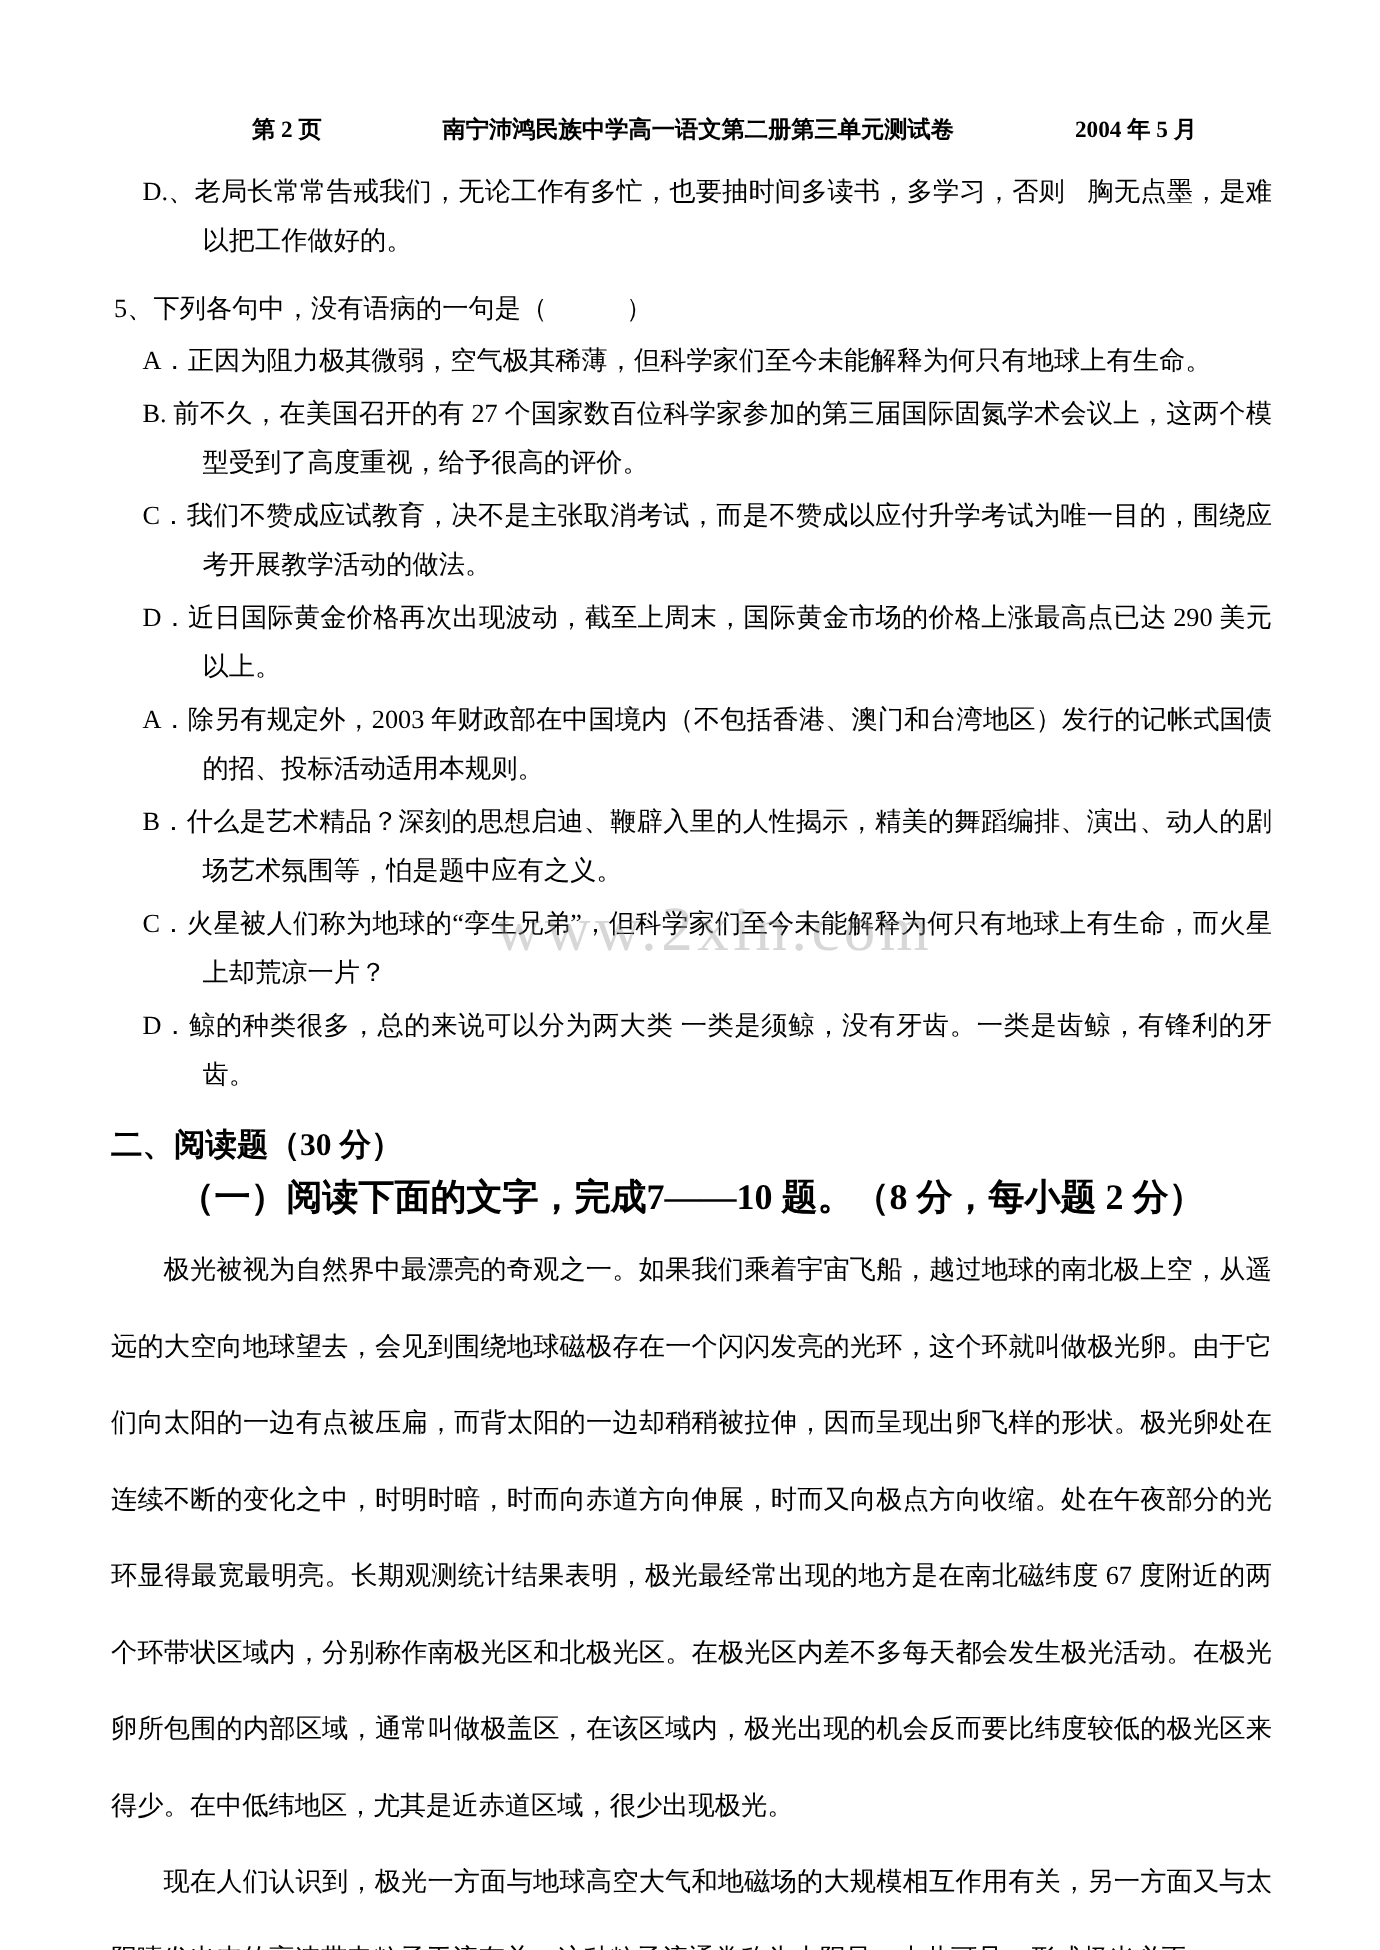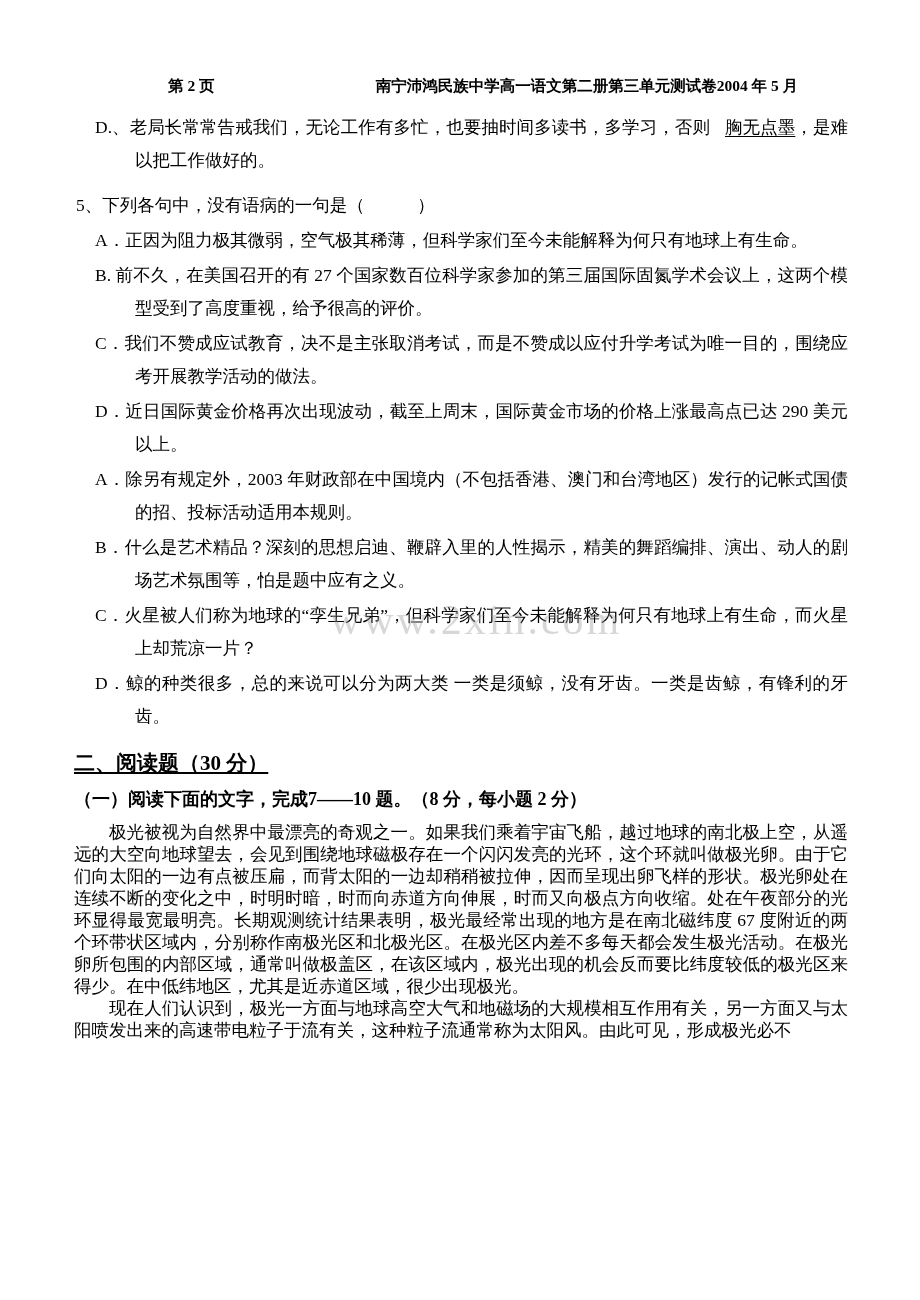--- a/index.html
+++ b/index.html
@@ -18,56 +18,56 @@
   }
   .header {
     display: flex;
     align-items: baseline;
     font-weight: 700;
     font-size: 15.5px;
     margin-bottom: 14px;
     white-space: nowrap;
   }
   .header .page-no { margin-left: 94px; }
-  .header .title  { flex: 1; text-align: right; }
+  .header .title  { flex: 1; text-align: center; }
   .header .date   { margin-right: 50px; }
 
   .content { font-size: 17.5px; }
 
   .opt {
     margin: 2px 0;
     padding-left: 61px;
     text-indent: -40px;
     line-height: 33px;
     text-align: justify;
   }
   .stem {
     margin: 12px 0 2px 2px;
     line-height: 33px;
   }
   .sec-heading {
     margin: 14px 0 4px 0;
     font-size: 21px;
     font-weight: 700;
     line-height: 32px;
-    text-decoration: underline;
   }
   .sub-heading {
     margin: 0 0 6px 0;
-    font-size: 18px;
+    font-size: 24px;
     font-weight: 700;
     line-height: 32px;
+    text-align: center;
   }
   .passage p {
     margin: 0;
-    line-height: 22px;
+    line-height: 51px;
     text-align: justify;
     text-indent: 2em;
   }
-  .u { text-decoration: underline; text-underline-offset: 3px; margin-left: 15px; }
+  .u { text-underline-offset: 3px; margin-left: 15px; }
 
   .watermark {
     position: absolute;
     left: 330px; top: 596px;
     font-size: 42px;
     color: rgba(150,150,150,0.38);
     letter-spacing: 3px;
     font-family: "Liberation Serif", "DejaVu Serif", serif;
     pointer-events: none;
     user-select: none;

